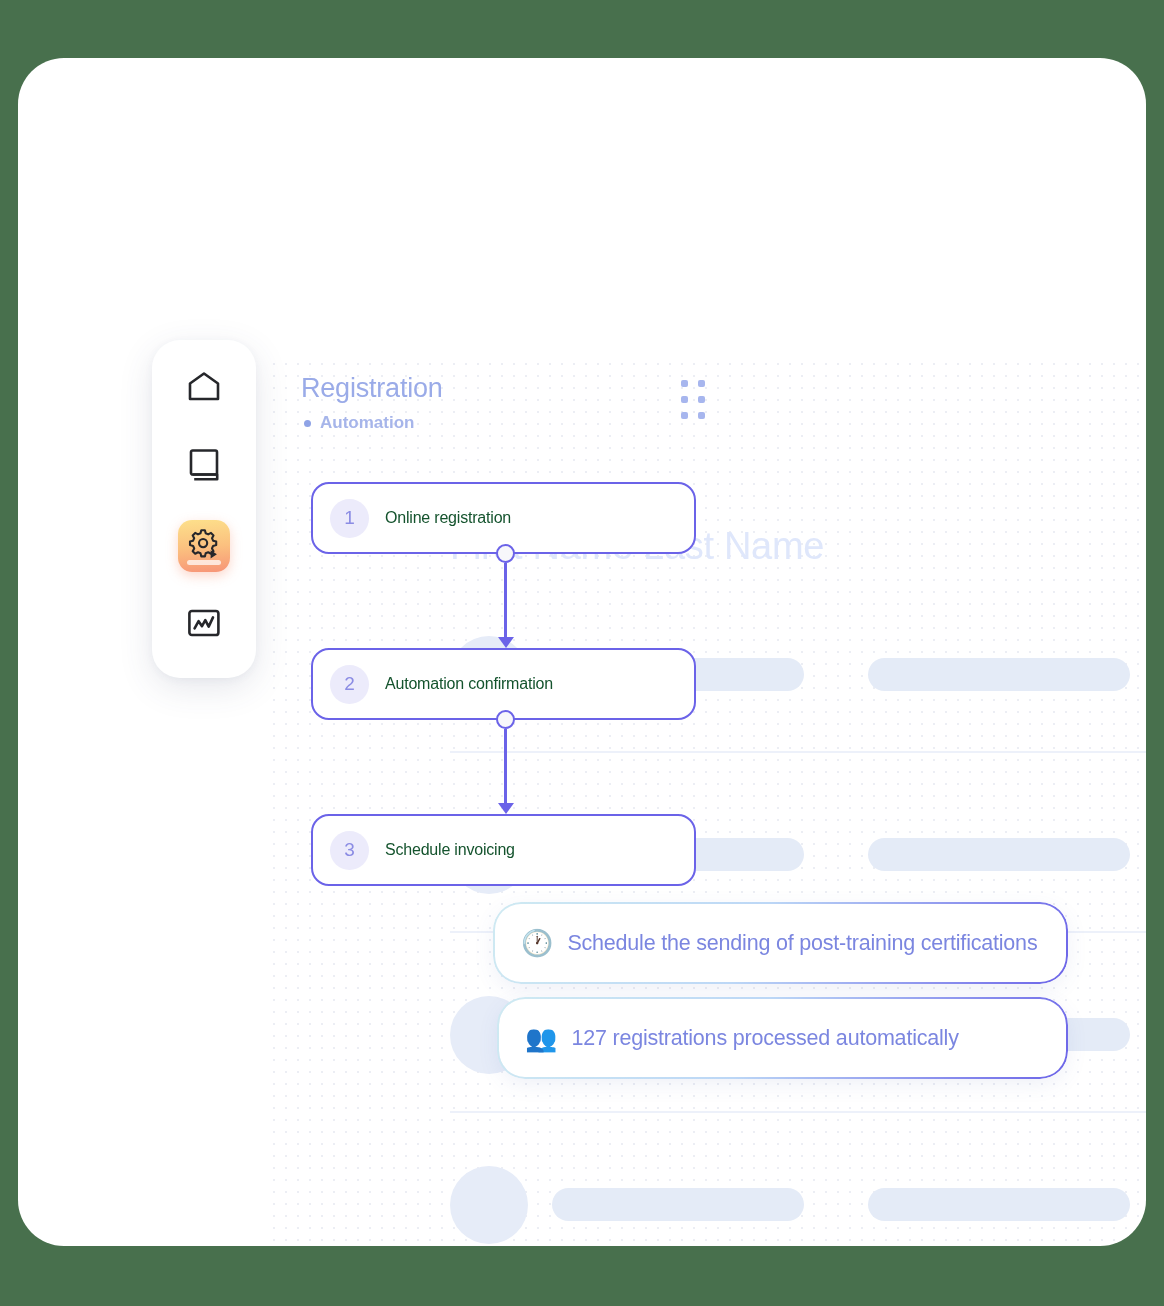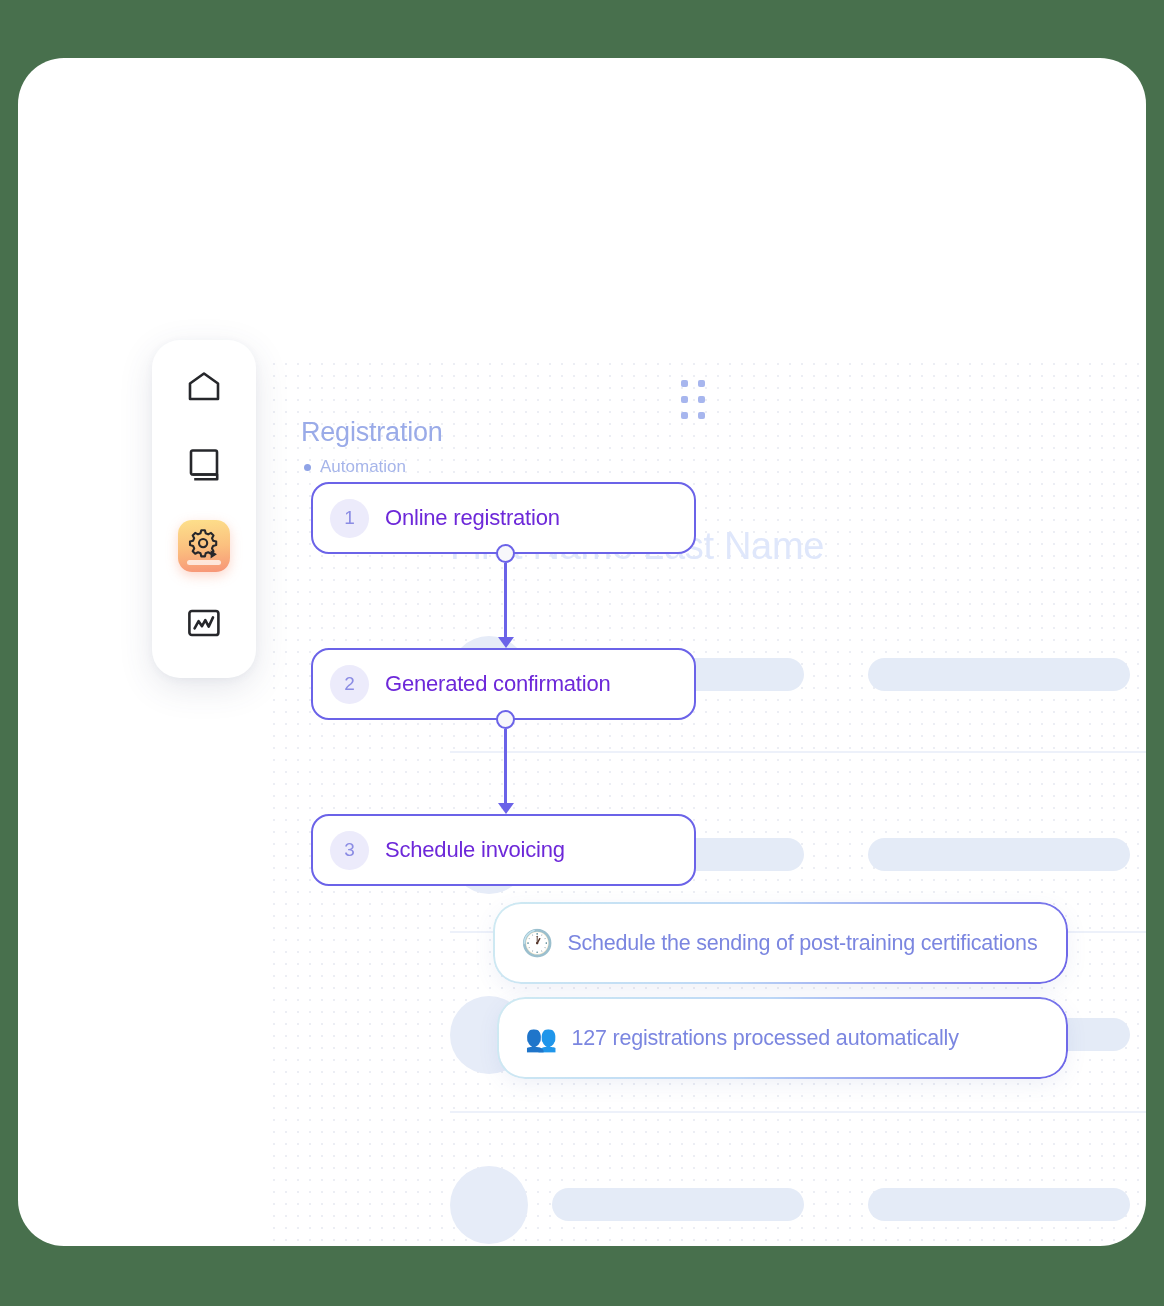--- a/index.html
+++ b/index.html
@@ -117,31 +117,31 @@
     height: 5px; border-radius: 3px;
     background: rgba(255,255,255,.72);
   }
 
   
   #header {
     position: absolute;
     left: 283px;
     top: 315px;
     width: 400px;
-    margin-top: 44px;
   }
   #page-title {
     font-size: 27px;
     color: #9aabe8;
     letter-spacing: -0.2px;
   }
   #subtitle-row {
     display: flex; align-items: center; gap: 9px;
     margin-top: 9px;
     padding-left: 3px;
+    font-weight: bold;
   }
   #subtitle-dot {
     width: 7px; height: 7px; border-radius: 50%;
     background: #8fa3e6;
   }
   #subtitle-text {
     font-size: 17px;
     color: #a6b5ea;
   }
 
@@ -178,22 +178,22 @@
   }
   .step-badge {
     width: 39px; height: 39px; border-radius: 50%;
     background: #ecebfb;
     display: flex; align-items: center; justify-content: center;
     font-size: 19px;
     color: #8b8ce4;
     flex: 0 0 auto;
   }
   .step-label {
-    font-size: 22px;
-    color: #6d28d9;
+    font-size: 16px;
+    color: #14532d;
     letter-spacing: -0.2px;
   }
 
   #step-1 { top: 0px; }
   #step-2 { top: 166px; }
   #step-3 { top: 332px; }
 
   .connector { position: absolute; left: 0; width: 385px; }
   .conn-dot {
     position: absolute;
@@ -367,21 +367,21 @@
     </div>
 
     <div class="connector">
       <div id="dot-1" class="conn-dot"></div>
       <div id="line-1" class="conn-line"></div>
       <div id="arrow-1" class="conn-arrow"></div>
     </div>
 
     <div id="step-2" class="step-card">
       <div class="step-badge">2</div>
-      <div class="step-label">Generated confirmation</div>
+      <div class="step-label">Automation confirmation</div>
     </div>
 
     <div class="connector">
       <div id="dot-2" class="conn-dot"></div>
       <div id="line-2" class="conn-line"></div>
       <div id="arrow-2" class="conn-arrow"></div>
     </div>
 
     <div id="step-3" class="step-card">
       <div class="step-badge">3</div>

